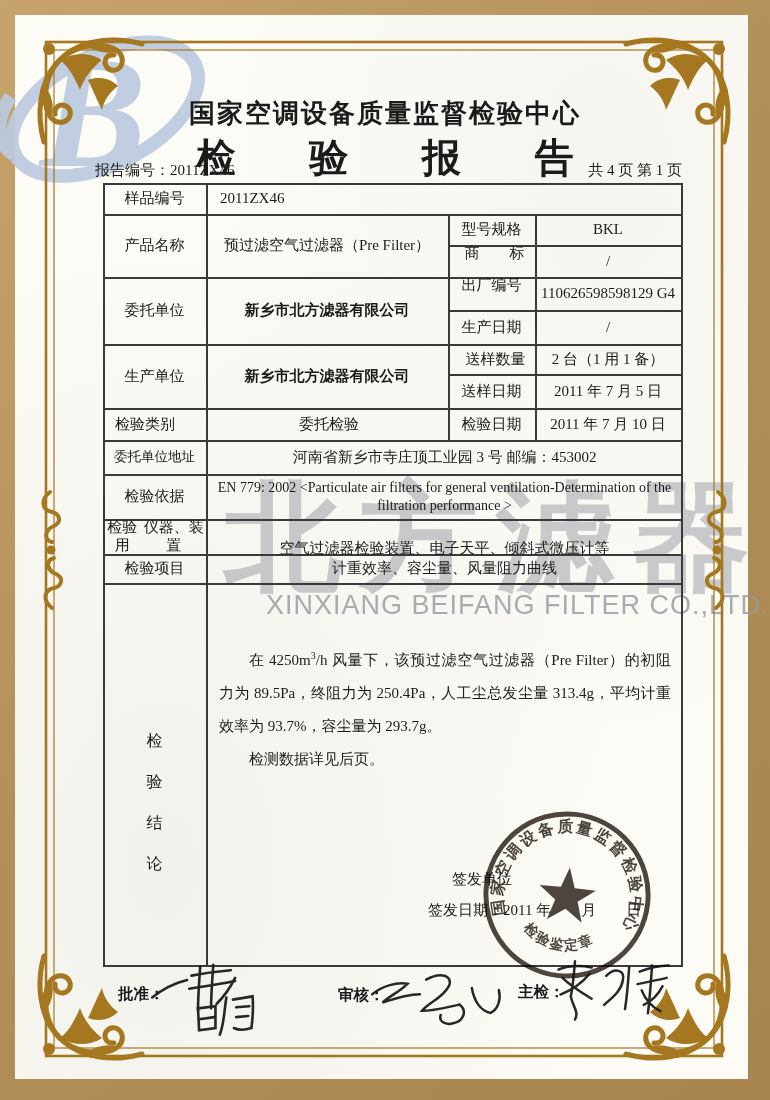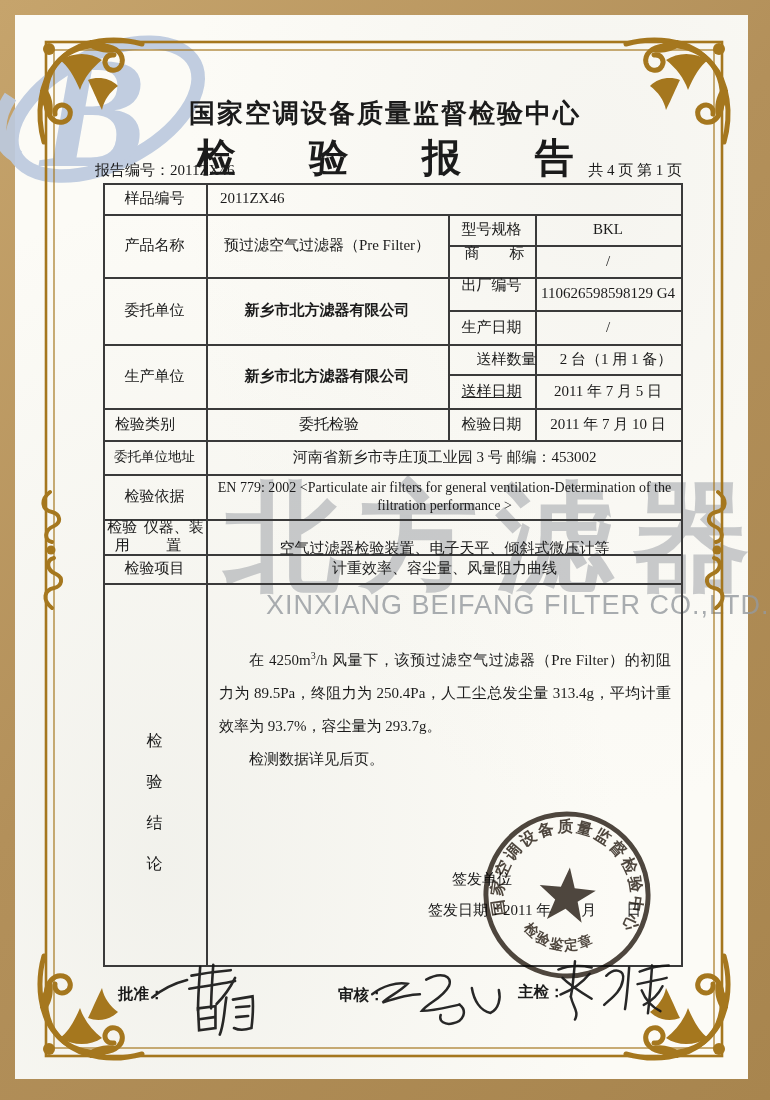--- a/index.html
+++ b/index.html
@@ -147,23 +147,23 @@
 
     <div class="cell" style="left:0;top:94px;width:103px;height:67px;">委托单位</div>
     <div class="cell" style="left:103px;top:94px;width:242px;height:67px;font-weight:600;">新乡市北方滤器有限公司</div>
     <div class="cell" style="left:345px;top:94px;width:87px;height:16px;border-radius:16px;">出厂编号</div>
     <div class="cell" style="left:432px;top:94px;width:146px;height:33px;">110626598598129 G4</div>
     <div class="cell" style="left:345px;top:127px;width:87px;height:34px;">生产日期</div>
     <div class="cell" style="left:432px;top:127px;width:146px;height:34px;">/</div>
 
     <div class="cell" style="left:0;top:161px;width:103px;height:64px;">生产单位</div>
     <div class="cell" style="left:103px;top:161px;width:242px;height:64px;font-weight:600;">新乡市北方滤器有限公司</div>
-    <div class="cell" style="left:360px;top:161px;width:87px;height:30px;">送样数量</div>
-    <div class="cell" style="left:432px;top:161px;width:146px;height:30px;padding-left:8px;">2 台（1 用 1 备）</div>
-    <div class="cell" style="left:345px;top:191px;width:87px;height:34px;text-decoration:underline;">送样日期</div>
+    <div class="cell" style="left:349px;top:161px;width:87px;height:30px;">送样数量</div>
+    <div class="cell" style="left:432px;top:161px;width:146px;height:30px;">2 台（1 用 1 备）</div>
+    <div class="cell" style="left:345px;top:191px;width:87px;height:34px;">送样日期</div>
     <div class="cell" style="left:432px;top:191px;width:146px;height:34px;">2011 年 7 月 5 日</div>
 
     <div class="cell" style="left:0;top:225px;width:84px;height:32px;">检验类别</div>
     <div class="cell" style="left:103px;top:225px;width:246px;height:32px;">委托检验</div>
     <div class="cell" style="left:345px;top:225px;width:87px;height:32px;">检验日期</div>
     <div class="cell" style="left:432px;top:225px;width:146px;height:32px;">2011 年 7 月 10 日</div>
 
     <div class="cell small" style="left:0;top:257px;width:103px;height:34px;border-radius:13px;">委托单位地址</div>
     <div class="cell" style="left:103px;top:257px;width:477px;height:34px;">河南省新乡市寺庄顶工业园 3 号 邮编：453002</div>
 

